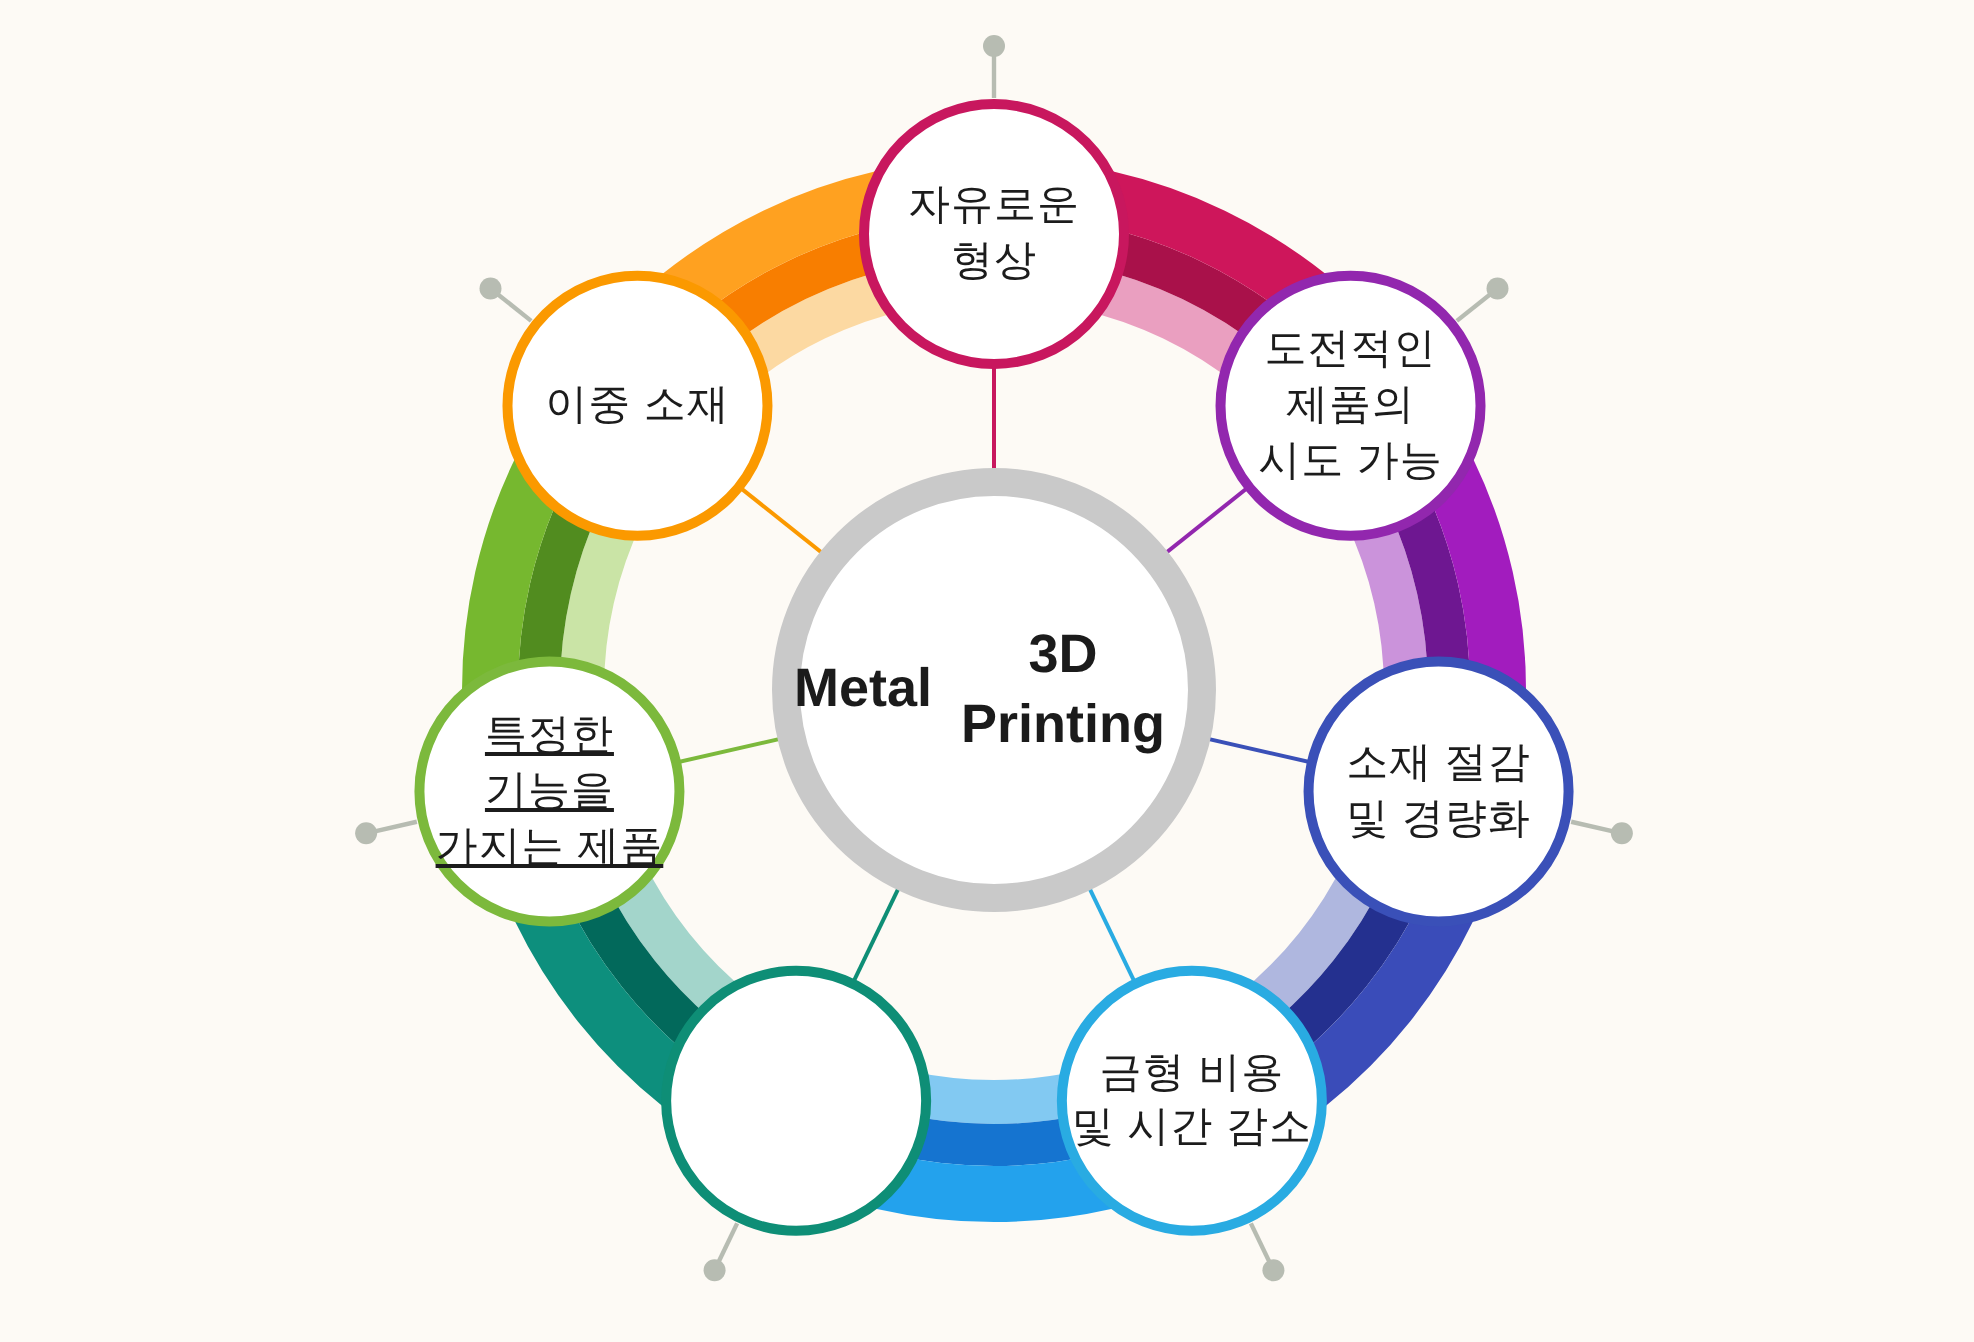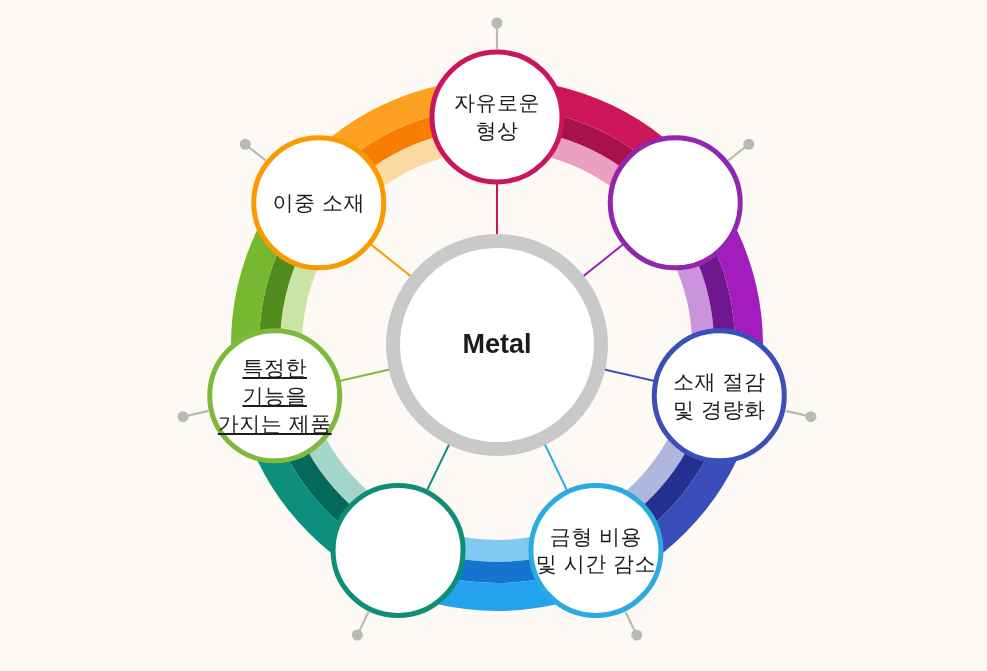--- a/index.html
+++ b/index.html
@@ -103,25 +103,29 @@
       <circle cx="719.28" cy="395.73" r="65" fill="#FFFFFF" stroke="#3A50B8" stroke-width="5"></circle>
       <circle cx="595.93" cy="550.42" r="65" fill="#FFFFFF" stroke="#29ABE2" stroke-width="5"></circle>
       <circle cx="398.07" cy="550.42" r="65" fill="#FFFFFF" stroke="#0E8E76" stroke-width="5"></circle>
       <circle cx="274.72" cy="395.73" r="65" fill="#FFFFFF" stroke="#7CB93C" stroke-width="5"></circle>
       <circle cx="318.74" cy="202.84" r="65" fill="#FFFFFF" stroke="#FB9900" stroke-width="5"></circle>
       <circle cx="497" cy="345" r="104" fill="#FFFFFF" stroke="#C9C9C9" stroke-width="14"></circle>
     </svg>
   <div id="labels">
       <div class="node-label" style="left: 412px; top: 47px;">자유로운
 형상</div>
+      <div class="node-label" style="left: 590.26px; top: 132.84px;">도전적인
+제품의
+시도 가능</div>
       <div class="node-label" style="left: 510.93px; top: 480.42px;">금형 비용
 및 시간 감소</div>
       <div class="node-label" style="left: 634.28px; top: 325.73px;">소재 절감
 및 경량화</div>
       <div class="node-label" style="left: 189.72px; top: 325.73px; text-decoration: underline;">특정한
 기능을
 가지는 제품</div>
       <div class="node-label" style="left: 233.74px; top: 132.84px;">이중 소재</div>
     </div>
   <div class="center-label" id="center-label" style="left: 397px; top: 290px;">
     <div>Metal</div>
+    <div>3D Printing</div>
   </div>
 </div>
 
 </body></html>

